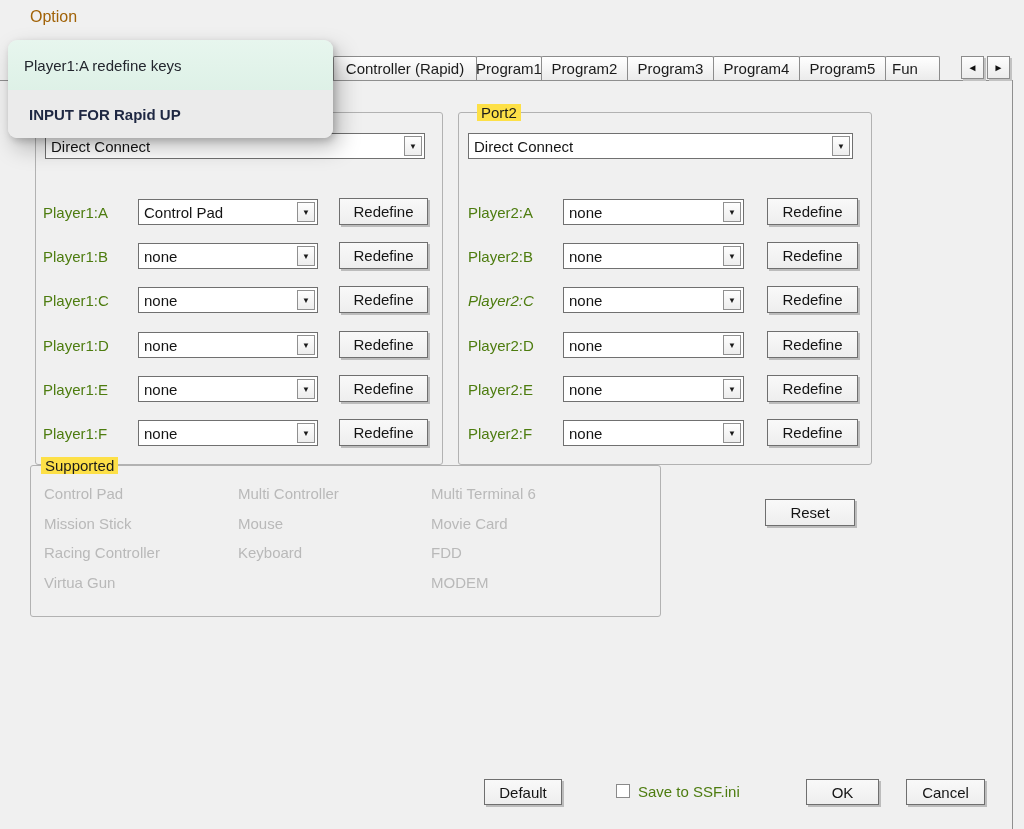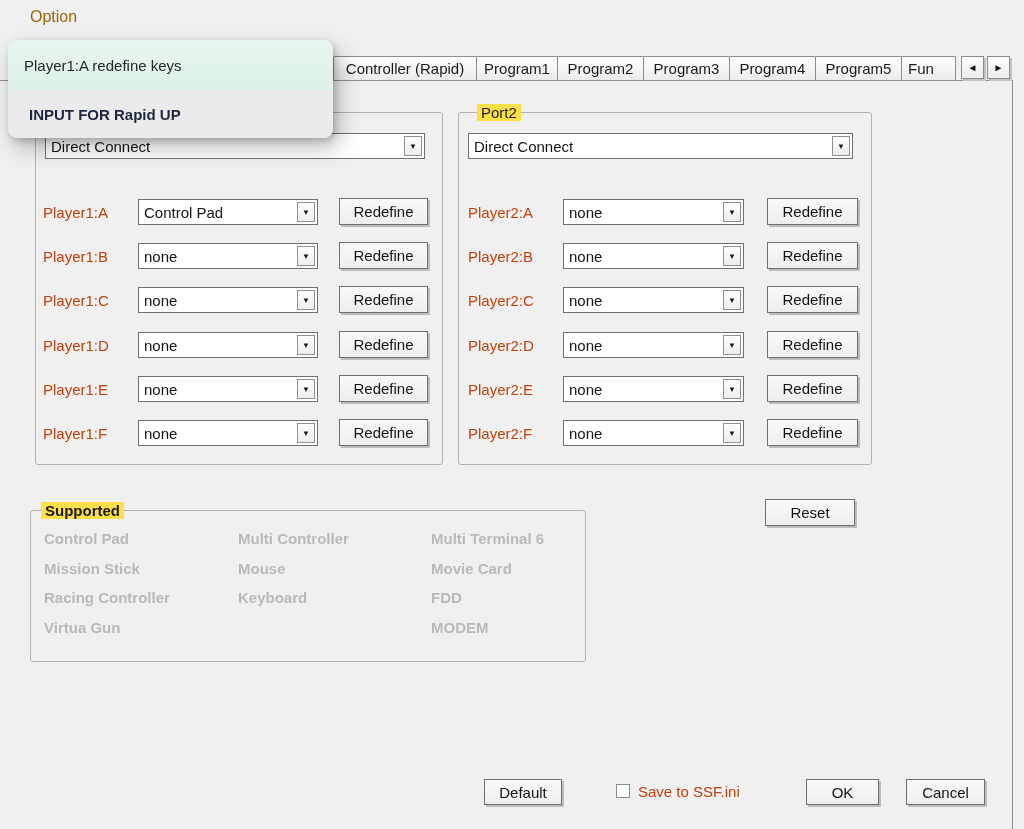--- a/index.html
+++ b/index.html
@@ -96,21 +96,21 @@
   
   .btn {
     position: absolute;
     background: linear-gradient(#f9f9f9, #eeeeee);
     border: 1px solid #6f6f6f;
     box-shadow: 2px 2px 0 #bcbcbc;
     display: flex; align-items: center; justify-content: center;
     color: #141414;
   }
 
-  .row-label { position: absolute; color: #c2410c; }
+  .row-label { position: absolute; color: #4d7c0f; }
 
   
   .supp-item { position: absolute; color: #b9b9b9; white-space: nowrap; }
 
   
   .checkbox {
     position: absolute; width: 14px; height: 14px;
     background: #fff; border: 1px solid #8a8a8a;
   }
 </style>
@@ -119,21 +119,21 @@
 
 <div id="screen">
 
   <div class="abs win-title">Option</div>
 
   <div class="abs page-border-top"></div>
   <div class="abs page-border-right"></div>
 
   <div class="abs tabs">
     <div class="tab" style="width:144px">Controller (Rapid)</div>
-    <div class="tab" style="width:82px">Program1</div>
+    <div class="tab" style="width:66px">Program1</div>
     <div class="tab" style="width:87px">Program2</div>
     <div class="tab" style="width:87px">Program3</div>
     <div class="tab" style="width:87px">Program4</div>
     <div class="tab" style="width:87px">Program5</div>
     <div class="tab" style="width:55px; justify-content:flex-start;">Fun</div>
   </div>
   <div class="abs tab-scroll" style="left:961px">
     <span>◄</span>
   </div>
   <div class="abs tab-scroll" style="left:987px">
@@ -205,21 +205,21 @@
   </div>
   <div class="btn" style="left:767px; top:198px; width:91px; height:27px;">Redefine</div>
 
   <div class="row-label" style="left:468px; top:248px;">Player2:B</div>
   <div class="combo" style="left:563px; top:243px; width:181px; height:26px;">
     <span class="combo-text">none</span>
     <span class="combo-arrow">▼</span>
   </div>
   <div class="btn" style="left:767px; top:242px; width:91px; height:27px;">Redefine</div>
 
-  <div class="row-label" style="left:468px; top:292px;">Player2:C</div>
+  <div class="row-label" style="left:468px; top:292px;font-style:italic;">Player2:C</div>
   <div class="combo" style="left:563px; top:287px; width:181px; height:26px;">
     <span class="combo-text">none</span>
     <span class="combo-arrow">▼</span>
   </div>
   <div class="btn" style="left:767px; top:286px; width:91px; height:27px;">Redefine</div>
 
   <div class="row-label" style="left:468px; top:337px;">Player2:D</div>
   <div class="combo" style="left:563px; top:332px; width:181px; height:26px;">
     <span class="combo-text">none</span>
     <span class="combo-arrow">▼</span>
@@ -233,21 +233,21 @@
   </div>
   <div class="btn" style="left:767px; top:375px; width:91px; height:27px;">Redefine</div>
 
   <div class="row-label" style="left:468px; top:425px;">Player2:F</div>
   <div class="combo" style="left:563px; top:420px; width:181px; height:26px;">
     <span class="combo-text">none</span>
     <span class="combo-arrow">▼</span>
   </div>
   <div class="btn" style="left:767px; top:419px; width:91px; height:27px;">Redefine</div>
 
-  <div class="abs groupbox" style="left:30px; top:510px; width:556px; height:152px;font-weight:bold;">
+  <div class="abs groupbox" style="left:30px; top:465px; width:631px; height:152px;">
     <div class="group-label" style="left:10px">Supported</div>
     <div class="supp-item" style="left:13px; top:19px;">Control Pad</div>
     <div class="supp-item" style="left:13px; top:49px;">Mission Stick</div>
     <div class="supp-item" style="left:13px; top:78px;">Racing Controller</div>
     <div class="supp-item" style="left:13px; top:108px;">Virtua Gun</div>
     <div class="supp-item" style="left:207px; top:19px;">Multi Controller</div>
     <div class="supp-item" style="left:207px; top:49px;">Mouse</div>
     <div class="supp-item" style="left:207px; top:78px;">Keyboard</div>
     <div class="supp-item" style="left:400px; top:19px;">Multi Terminal 6</div>
     <div class="supp-item" style="left:400px; top:49px;">Movie Card</div>

